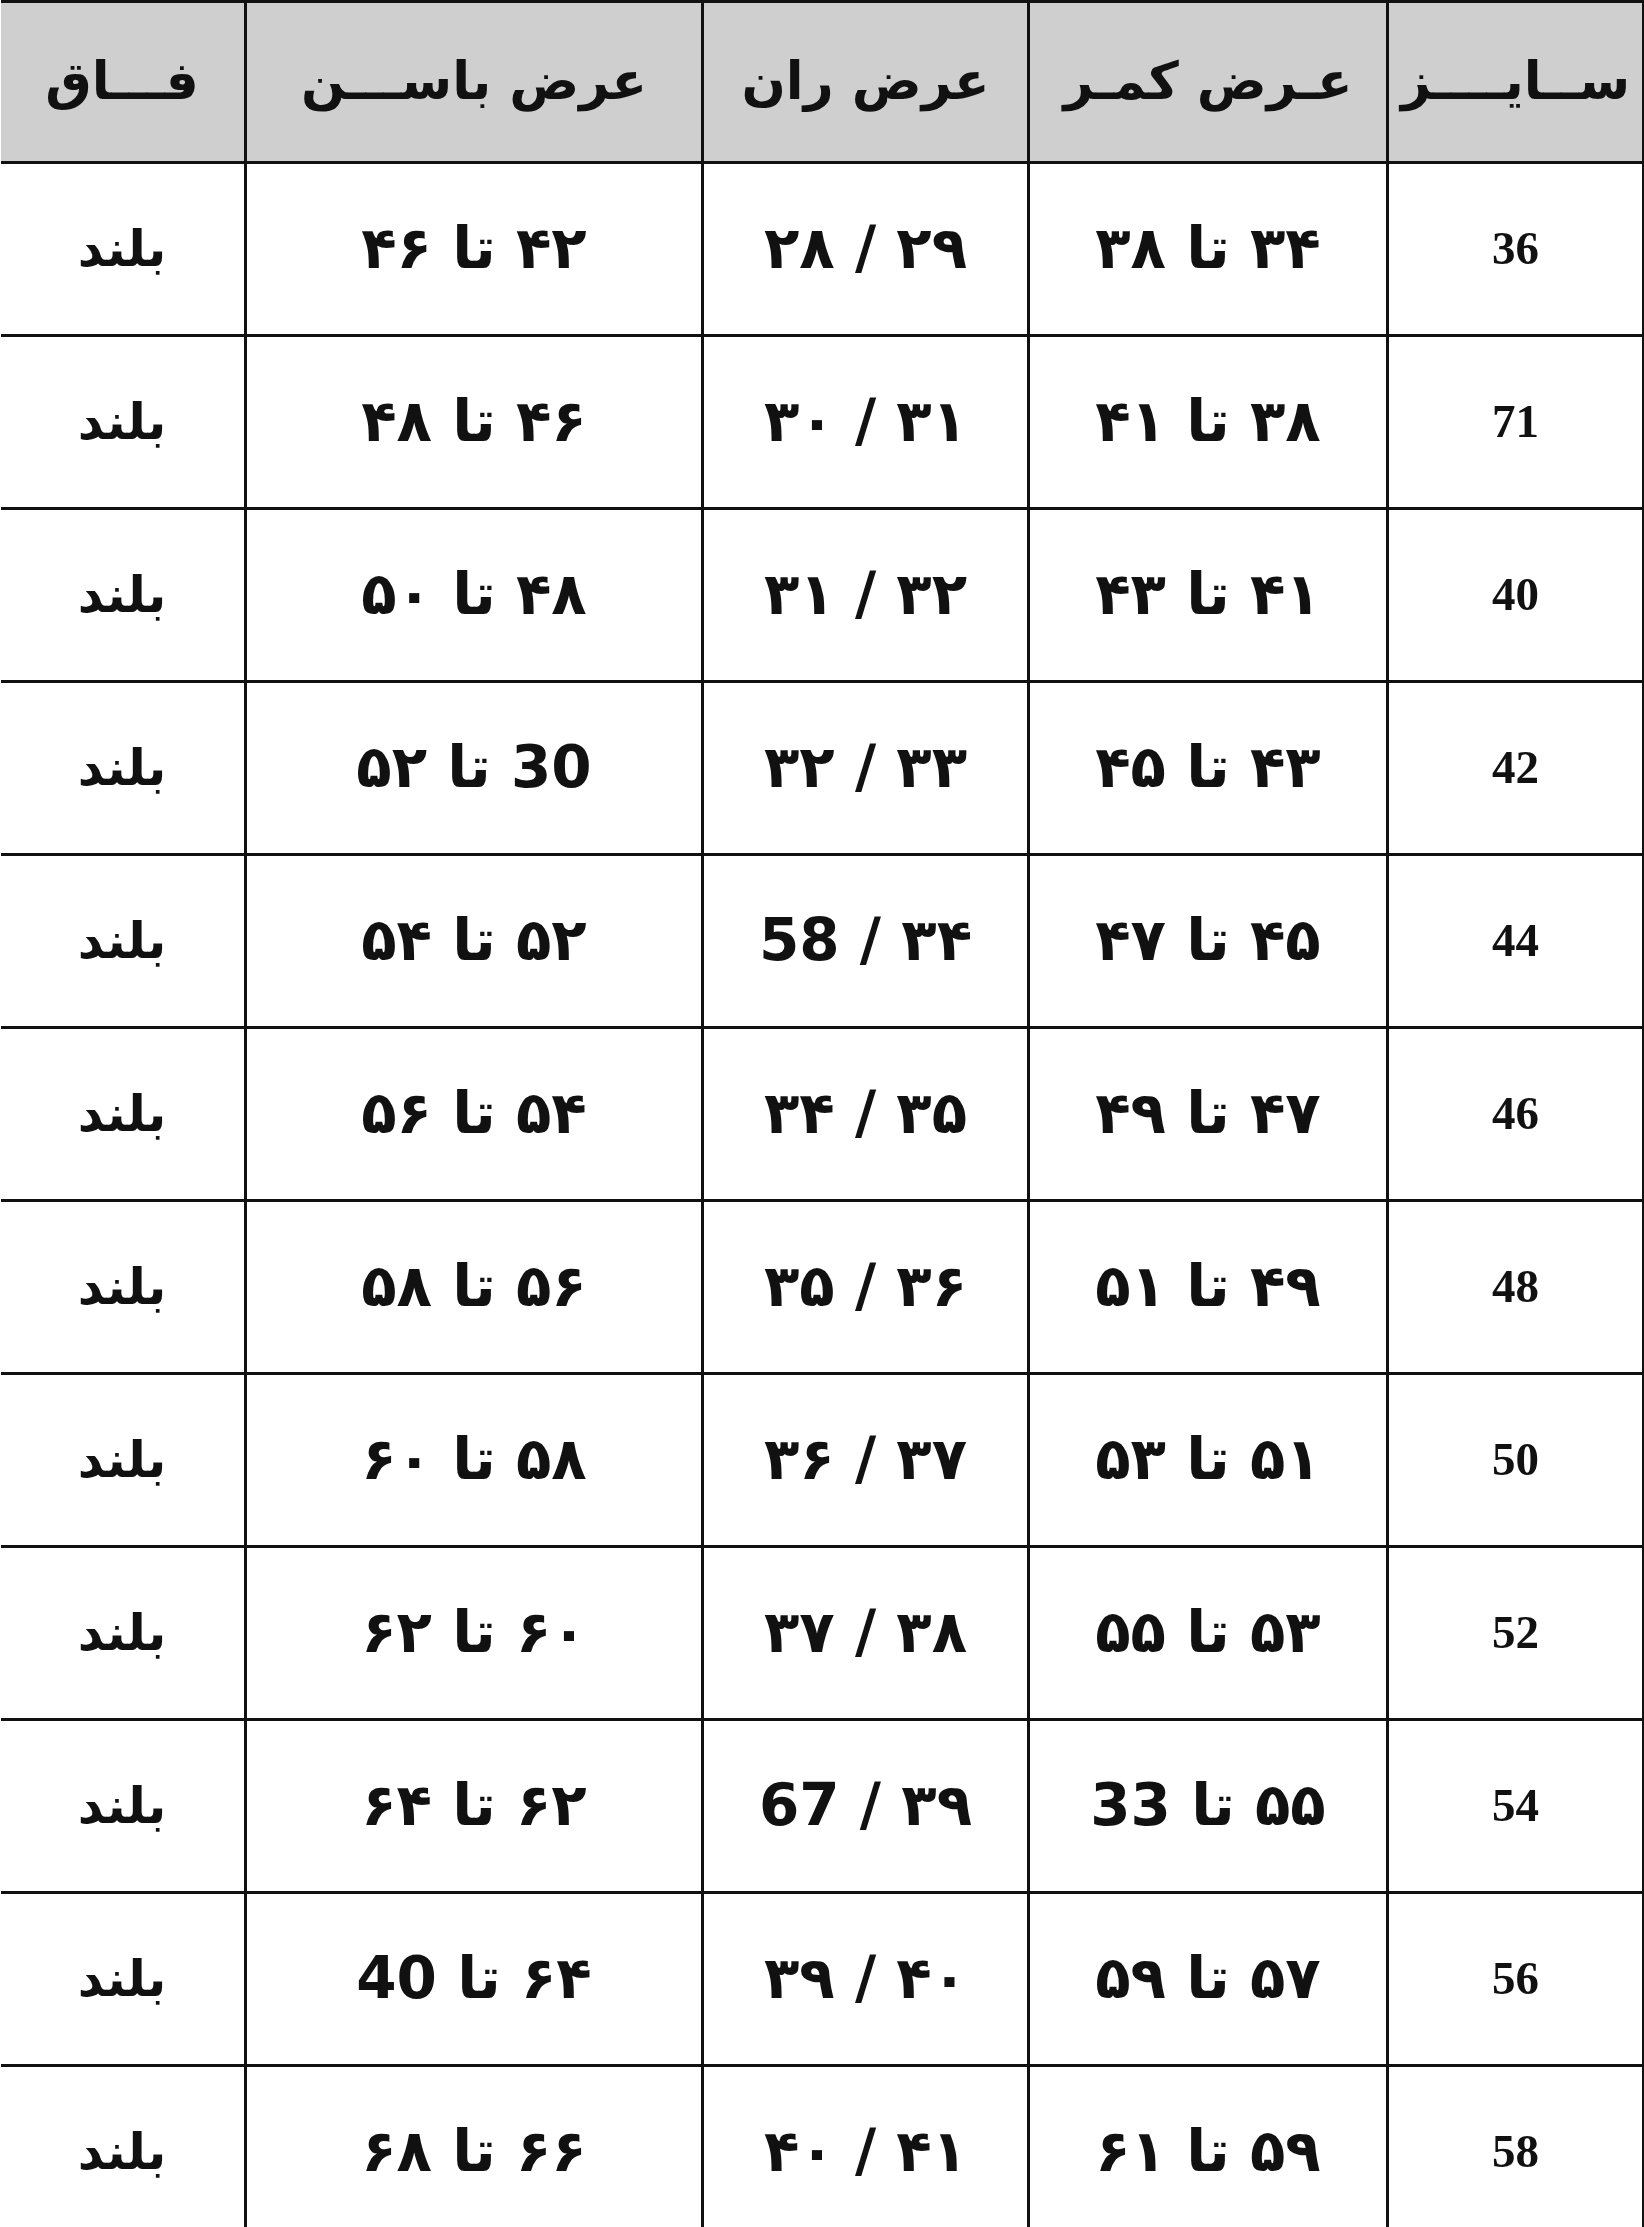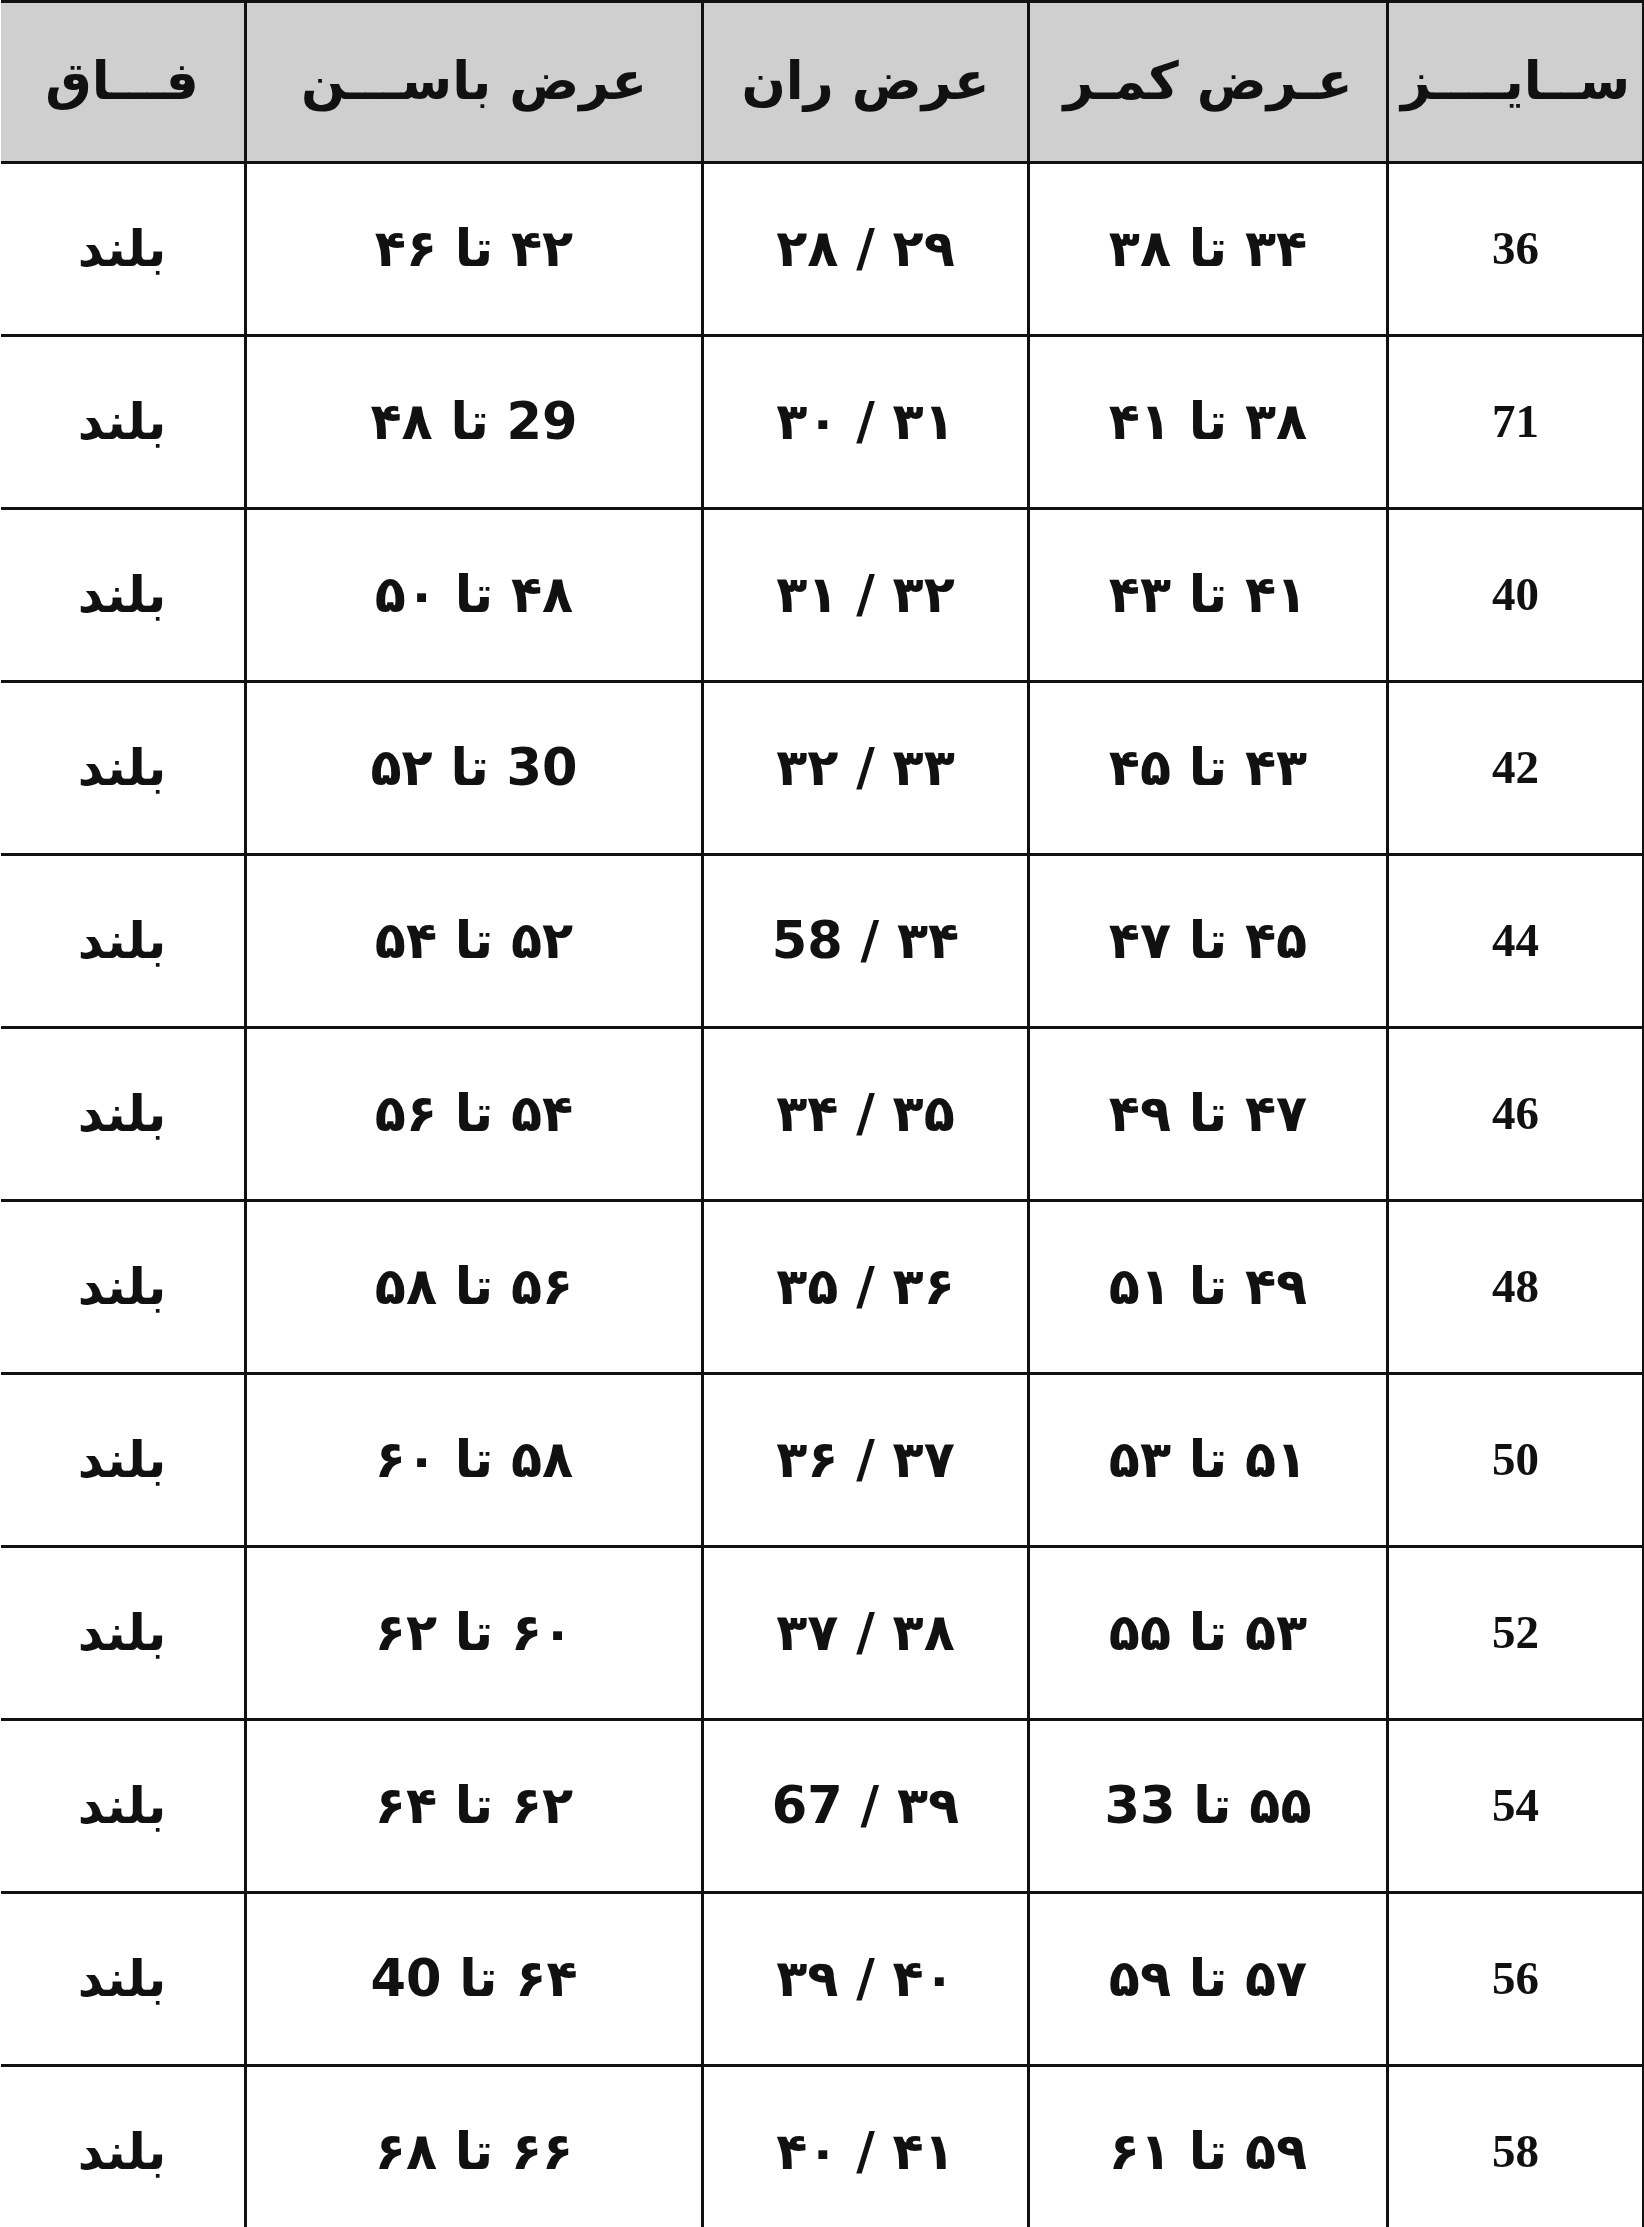--- a/index.html
+++ b/index.html
@@ -50,21 +50,21 @@
 
   thead th {
     background: #cfcfcf;
     height: 158px;
     font-size: 52px;
     letter-spacing: 0px;
   }
 
   tbody td {
     height: 170px;
-    font-size: 51px;
+    font-size: 58px;
     background: #ffffff;
   }
 
   tbody td.size-cell {
     font-size: 47px;
     font-family: Liberation Serif, serif;
   }
 
   tbody td.rise-cell {
     font-size: 50px;
@@ -106,21 +106,21 @@
         <td class="size-cell">36</td>
         <td>۳۴ تا ۳۸</td>
         <td>۲۹ / ۲۸</td>
         <td>۴۲ تا ۴۶</td>
         <td class="rise-cell">بلند</td>
       </tr>
       <tr>
         <td class="size-cell">71</td>
         <td>۳۸ تا ۴۱</td>
         <td>۳۱ / ۳۰</td>
-        <td>29 تا ۴۸</td>
+        <td>۴۶ تا ۴۸</td>
         <td class="rise-cell">بلند</td>
       </tr>
       <tr>
         <td class="size-cell">40</td>
         <td>۴۱ تا ۴۳</td>
         <td>۳۲ / ۳۱</td>
         <td>۴۸ تا ۵۰</td>
         <td class="rise-cell">بلند</td>
       </tr>
       <tr>

